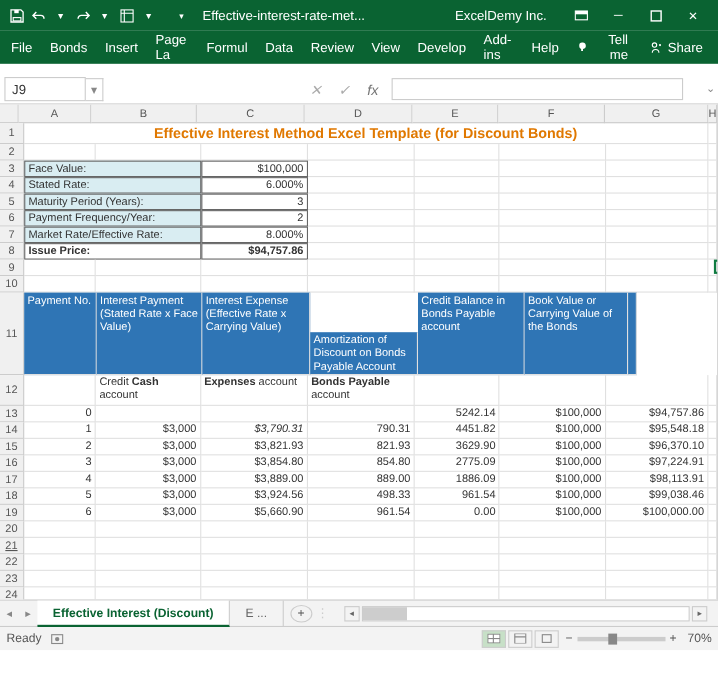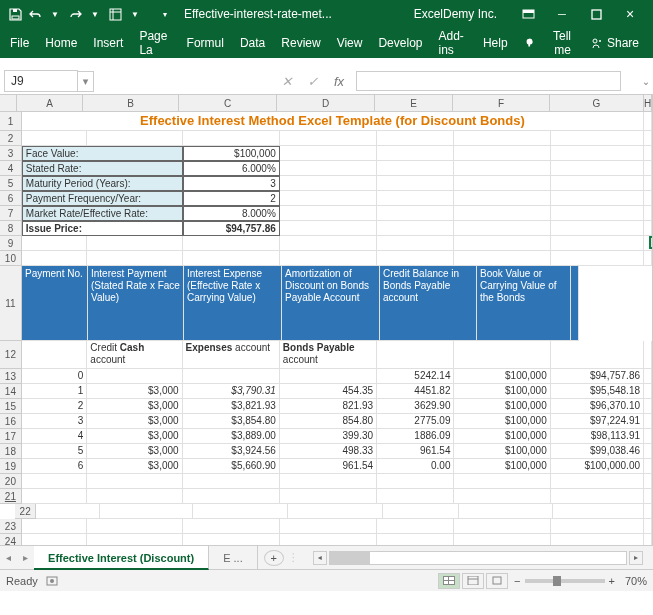--- a/index.html
+++ b/index.html
@@ -111,21 +111,21 @@
       <svg width="11" height="11" viewBox="0 0 11 11">
         <rect x="1" y="1" width="9" height="9" fill="none" stroke="#fff" stroke-width="1.3"></rect>
       </svg>
     </span>
   <span class="winbtn" style="font-size:14px">×</span>
 </div>
 
 <div class="ribbon">
   <div id="ribtabs" style="display:flex">
       <div class="tab">File</div>
-      <div class="tab">Home</div>
+      <div class="tab">Bonds</div>
       <div class="tab">Insert</div>
       <div class="tab">Page La</div>
       <div class="tab">Formul</div>
       <div class="tab">Data</div>
       <div class="tab">Review</div>
       <div class="tab">View</div>
       <div class="tab">Develop</div>
       <div class="tab">Add-ins</div>
       <div class="tab">Help</div>
     </div>
@@ -270,21 +270,21 @@
         <div class="c cE " style="width: 78px;"></div>
         <div class="c cF " style="width: 97px;"></div>
         <div class="c cG " style="width: 94px;"></div>
         <div class="c cH " style="width: 8px;"></div>
       </div>
       <div class="r h11">
         <div class="rowhdr" style="height: 100%; line-height: 75px;">11</div>
         <div class="c cA thead" style="width: 66px;">Payment No.</div>
         <div class="c cB thead" style="width: 96px;">Interest Payment (Stated Rate x Face Value)</div>
         <div class="c cC thead" style="width: 98px;">Interest Expense (Effective Rate x Carrying Value)</div>
-        <div class="c cD thead" style="width: 98px;">Amortization of Discount on Bonds Payable Account</div>
+        <div class="c cD thead" style="width: 98px; margin-top: 36px;">Amortization of Discount on Bonds Payable Account</div>
         <div class="c cF thead" style="width: 97px;">Credit Balance in Bonds Payable account</div>
         <div class="c cG thead" style="width: 94px;">Book Value or Carrying Value of the Bonds</div>
         <div class="c cH thead" style="width: 8px;"></div>
       </div>
       <div class="r h12">
         <div class="rowhdr" style="height: 100%; line-height: 28px;">12</div>
         <div class="c cA " style="width: 66px;"></div>
         <div class="c cB " style="width: 96px;">Credit <b>Cash</b> account</div>
         <div class="c cC " style="width: 98px;"><b>Expenses</b> account</div>
         <div class="c cD " style="width: 98px;"><b>Bonds Payable</b> account</div>
@@ -302,21 +302,21 @@
         <div class="c cE right" style="width: 78px;">5242.14</div>
         <div class="c cF right" style="width: 97px;">$100,000</div>
         <div class="c cG right" style="width: 94px;">$94,757.86</div>
         <div class="c cH " style="width: 8px;"></div>
       </div>
       <div class="r ">
         <div class="rowhdr" style="height: 100%; line-height: 15px;">14</div>
         <div class="c cA right" style="width: 66px;">1</div>
         <div class="c cB right" style="width: 96px;">$3,000</div>
         <div class="c cC right" style="width: 98px; font-style: italic;">$3,790.31</div>
-        <div class="c cD right" style="width: 98px;">454.35</div>
+        <div class="c cD right" style="width: 98px;">790.31</div>
         <div class="c cE right" style="width: 78px;">4451.82</div>
         <div class="c cF right" style="width: 97px;">$100,000</div>
         <div class="c cG right" style="width: 94px;">$95,548.18</div>
         <div class="c cH " style="width: 8px;"></div>
       </div>
       <div class="r ">
         <div class="rowhdr" style="height: 100%; line-height: 15px;">15</div>
         <div class="c cA right" style="width: 66px;">2</div>
         <div class="c cB right" style="width: 96px;">$3,000</div>
         <div class="c cC right" style="width: 98px;">$3,821.93</div>
@@ -335,21 +335,21 @@
         <div class="c cE right" style="width: 78px;">2775.09</div>
         <div class="c cF right" style="width: 97px;">$100,000</div>
         <div class="c cG right" style="width: 94px;">$97,224.91</div>
         <div class="c cH " style="width: 8px;"></div>
       </div>
       <div class="r ">
         <div class="rowhdr" style="height: 100%; line-height: 15px;">17</div>
         <div class="c cA right" style="width: 66px;">4</div>
         <div class="c cB right" style="width: 96px;">$3,000</div>
         <div class="c cC right" style="width: 98px;">$3,889.00</div>
-        <div class="c cD right" style="width: 98px;">399.30</div>
+        <div class="c cD right" style="width: 98px;">889.00</div>
         <div class="c cE right" style="width: 78px;">1886.09</div>
         <div class="c cF right" style="width: 97px;">$100,000</div>
         <div class="c cG right" style="width: 94px;">$98,113.91</div>
         <div class="c cH " style="width: 8px;"></div>
       </div>
       <div class="r ">
         <div class="rowhdr" style="height: 100%; line-height: 15px;">18</div>
         <div class="c cA right" style="width: 66px;">5</div>
         <div class="c cB right" style="width: 96px;">$3,000</div>
         <div class="c cC right" style="width: 98px;">$3,924.56</div>
@@ -386,21 +386,21 @@
         <div class="c cA " style="width: 66px;"></div>
         <div class="c cB " style="width: 96px;"></div>
         <div class="c cC " style="width: 98px;"></div>
         <div class="c cD " style="width: 98px;"></div>
         <div class="c cE " style="width: 78px;"></div>
         <div class="c cF " style="width: 97px;"></div>
         <div class="c cG " style="width: 94px;"></div>
         <div class="c cH " style="width: 8px;"></div>
       </div>
       <div class="r ">
-        <div class="rowhdr" style="height: 100%; line-height: 15px; margin-left: 15px;">22</div>
+        <div class="rowhdr" style="height: 100%; line-height: 15px;">22</div>
         <div class="c cA " style="width: 66px;"></div>
         <div class="c cB " style="width: 96px;"></div>
         <div class="c cC " style="width: 98px;"></div>
         <div class="c cD " style="width: 98px;"></div>
         <div class="c cE " style="width: 78px;"></div>
         <div class="c cF " style="width: 97px;"></div>
         <div class="c cG " style="width: 94px;"></div>
         <div class="c cH " style="width: 8px;"></div>
       </div>
       <div class="r ">

